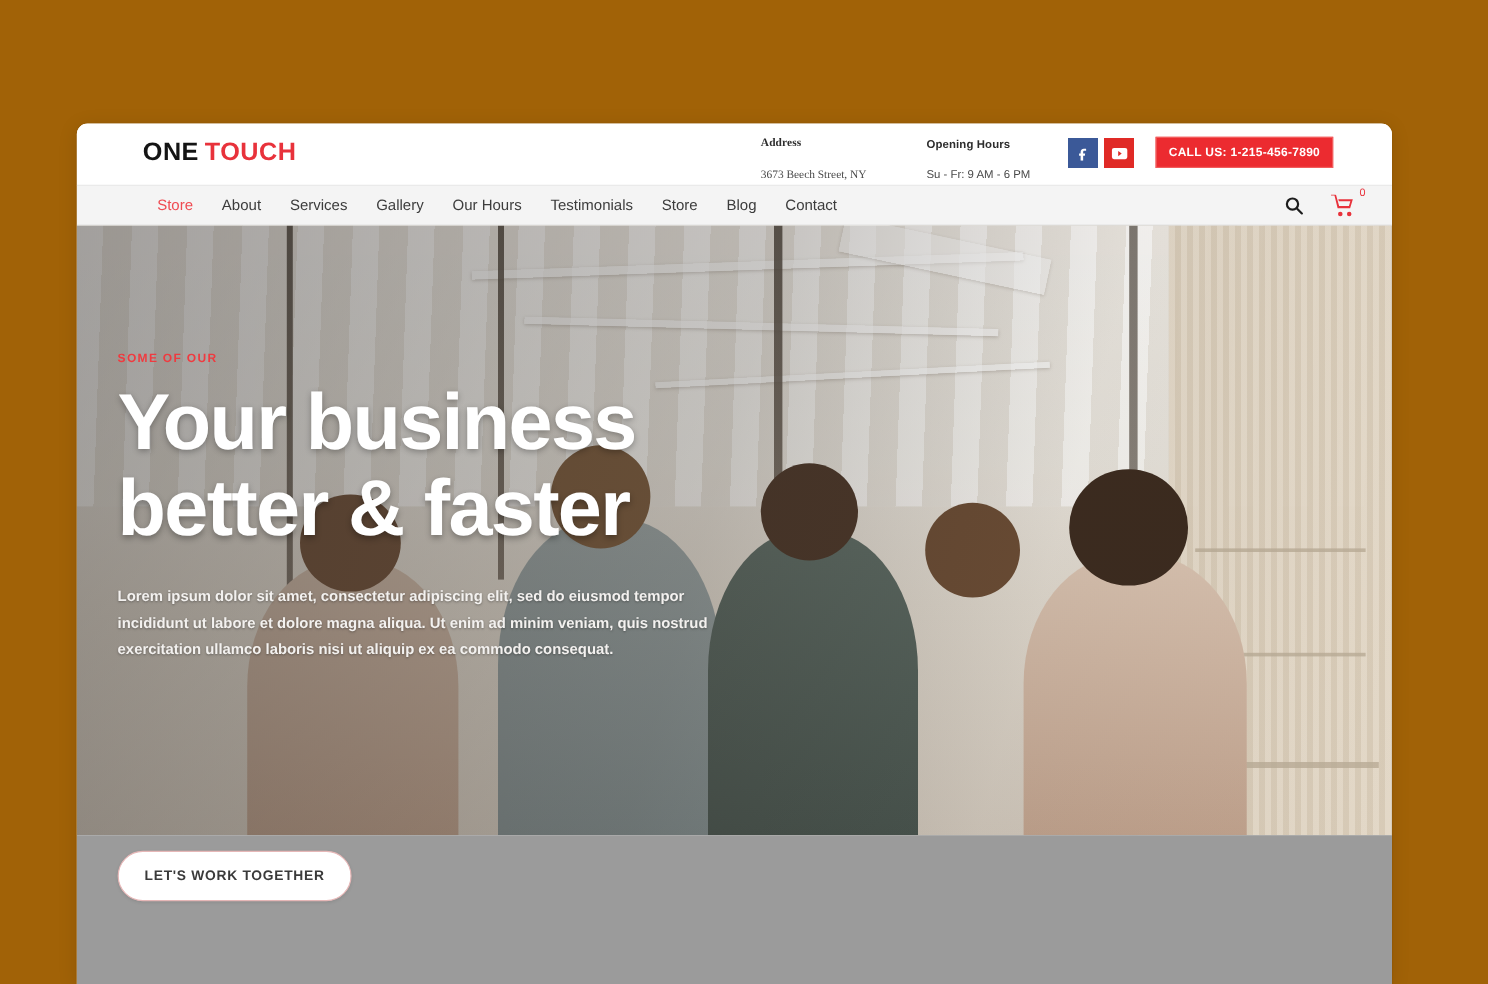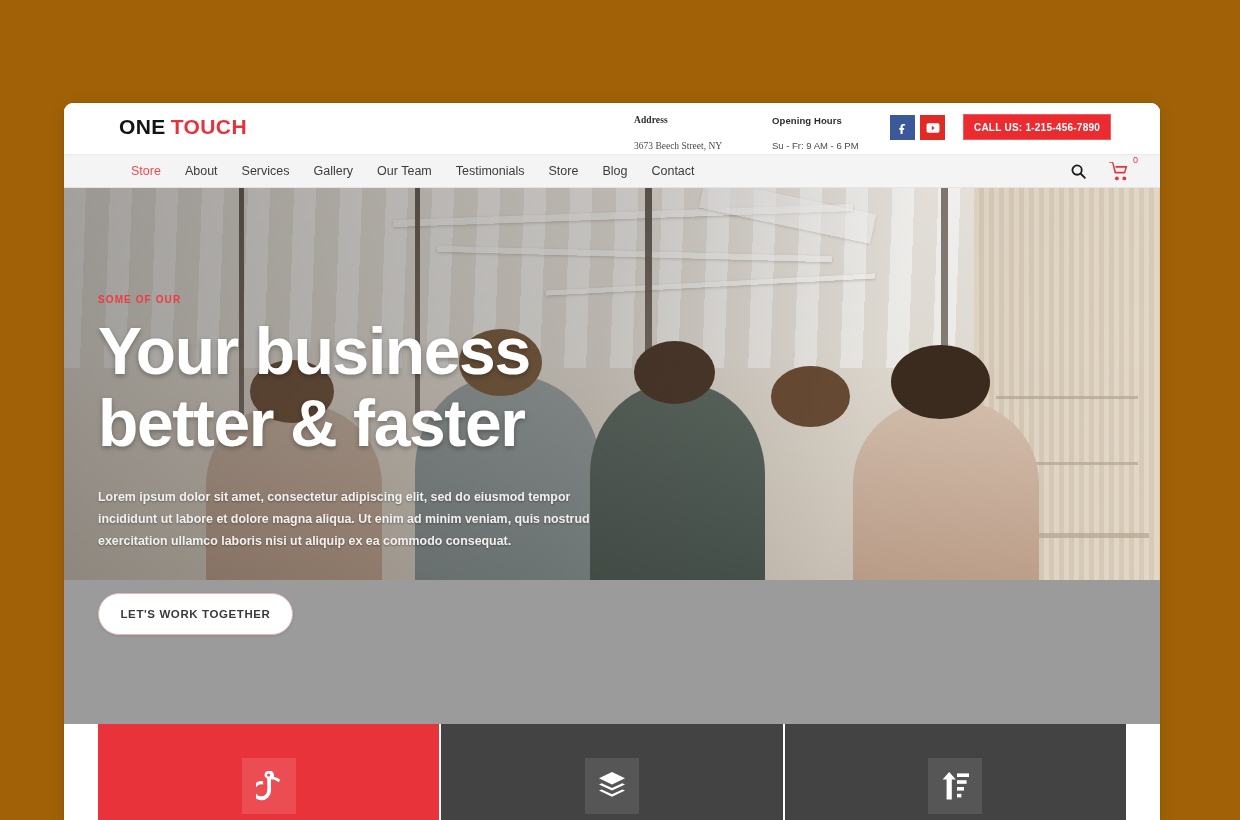--- a/index.html
+++ b/index.html
@@ -79,21 +79,21 @@
   .navtools { position: absolute; right: 30px; display: flex; align-items: center; gap: 22px; }
   .searchbtn { width: 17px; height: 17px; cursor: pointer; color: #1d1d1d; }
   .cartwrap { position: relative; cursor: pointer; width: 21px; height: 19px; color: #e8323b; }
   .cartbadge {
     position: absolute; right: -8px; top: -7px;
     font-size: 9px; color: #e8323b; font-weight: 400;
   }
 
   
   .hero {
-    position: relative; height: 392px; overflow: hidden;
+    position: relative; height: 508px; overflow: hidden;
     background: #b9b3ab;
   }
   .hero-photo { position: absolute; inset: 0; }
   
   .bg-base {
     position: absolute; inset: 0;
     background:
       linear-gradient(180deg, #efece6 0%, #e8e3db 38%, #ded7cc 62%, #cfc6ba 100%);
   }
   .bg-ceiling {
@@ -212,21 +212,21 @@
 
       <div class="callbtn">CALL US: 1-215-456-7890</div>
     </div>
 
     <div class="navbar">
       <nav class="menu" id="menu">
           <a href="#" class="active">Store</a>
           <a href="#">About</a>
           <a href="#">Services</a>
           <a href="#">Gallery</a>
-          <a href="#">Our Team</a>
+          <a href="#">Our Hours</a>
           <a href="#">Testimonials</a>
           <a href="#">Store</a>
           <a href="#">Blog</a>
           <a href="#">Contact</a>
         </nav>
       <div class="navtools">
         <div class="searchbtn">
           <svg width="17" height="17" viewBox="0 0 24 24" fill="none" stroke="#1d1d1d" stroke-width="2.6">
             <circle cx="10" cy="10" r="6.6"></circle>
               <line x1="15.2" y1="15.2" x2="21" y2="21" stroke-linecap="round"></line>

